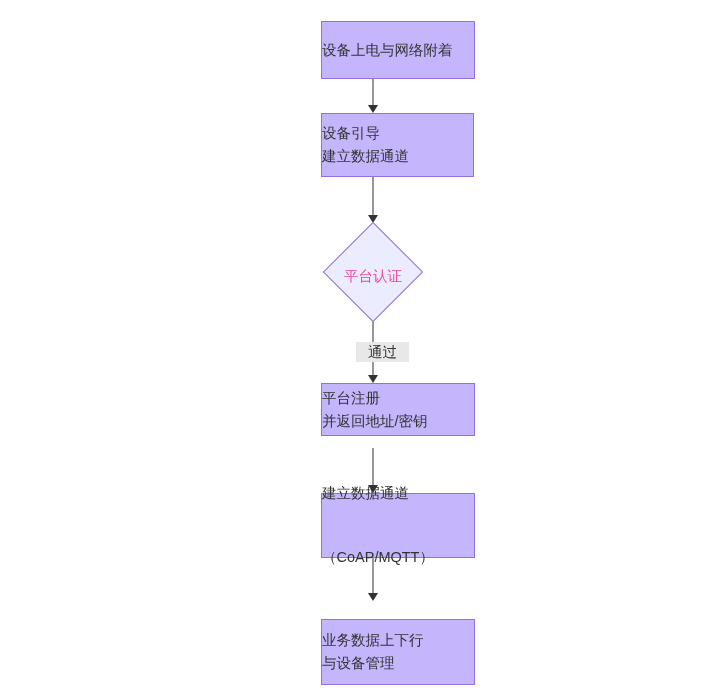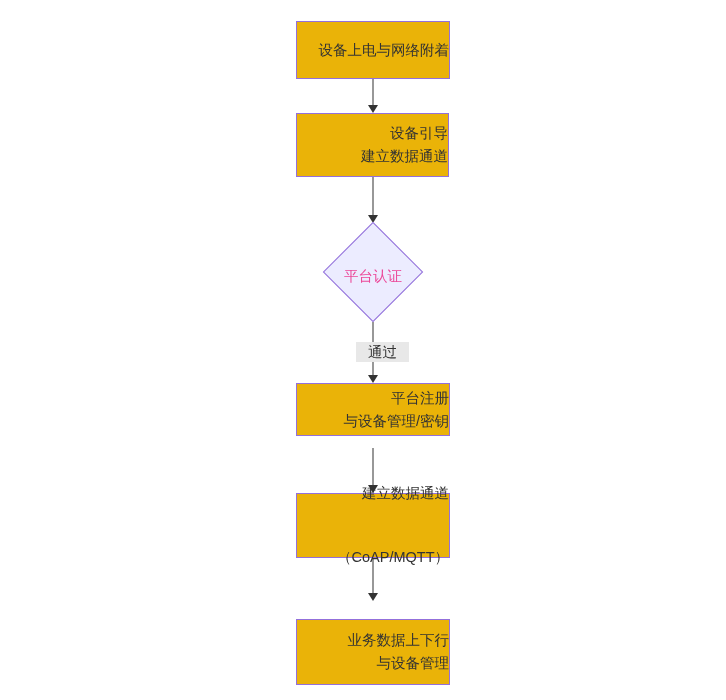--- a/index.html
+++ b/index.html
@@ -7,27 +7,28 @@
     position: relative;
     width: 726px;
     height: 700px;
     background: #ffffff;
     font-family: "Liberation Sans", sans-serif;
     overflow: hidden;
   }
   .node {
     position: absolute;
     box-sizing: border-box;
-    background: #eab308;
+    background: #c4b5fd;
     border: 1px solid #9370DB;
     display: flex;
     flex-direction: column;
-    align-items: flex-end;
+    align-items: flex-start;
     justify-content: center;
     text-align: center;
+    margin-left: 25px;
   }
   .node .line {
     font-size: 14.5px;
     line-height: 23px;
     color: #333333;
     white-space: nowrap;
   }
   .diamond-wrap {
     position: absolute;
     display: flex;
@@ -117,21 +118,21 @@
   </div>
 
   <div class="arrow" style="left:367px; top:322px; height:61px;">
     <div class="arrow-line"></div>
     <div class="arrow-head"></div>
   </div>
   <div class="edge-label" style="left:356px; top:342px;">通过</div>
 
   <div class="node" style="left:296px; top:383px; width:154px; height:53px;">
     <div class="line">平台注册</div>
-    <div class="line">与设备管理/密钥</div>
+    <div class="line">并返回地址/密钥</div>
   </div>
 
   <div class="arrow" style="left:367px; top:448px; height:45px;">
     <div class="arrow-line"></div>
     <div class="arrow-head"></div>
   </div>
 
   <div class="node" style="left:296px; top:493px; width:154px; height:65px;gap:41px;">
     <div class="line">建立数据通道</div>
     <div class="line">（CoAP/MQTT）</div>

